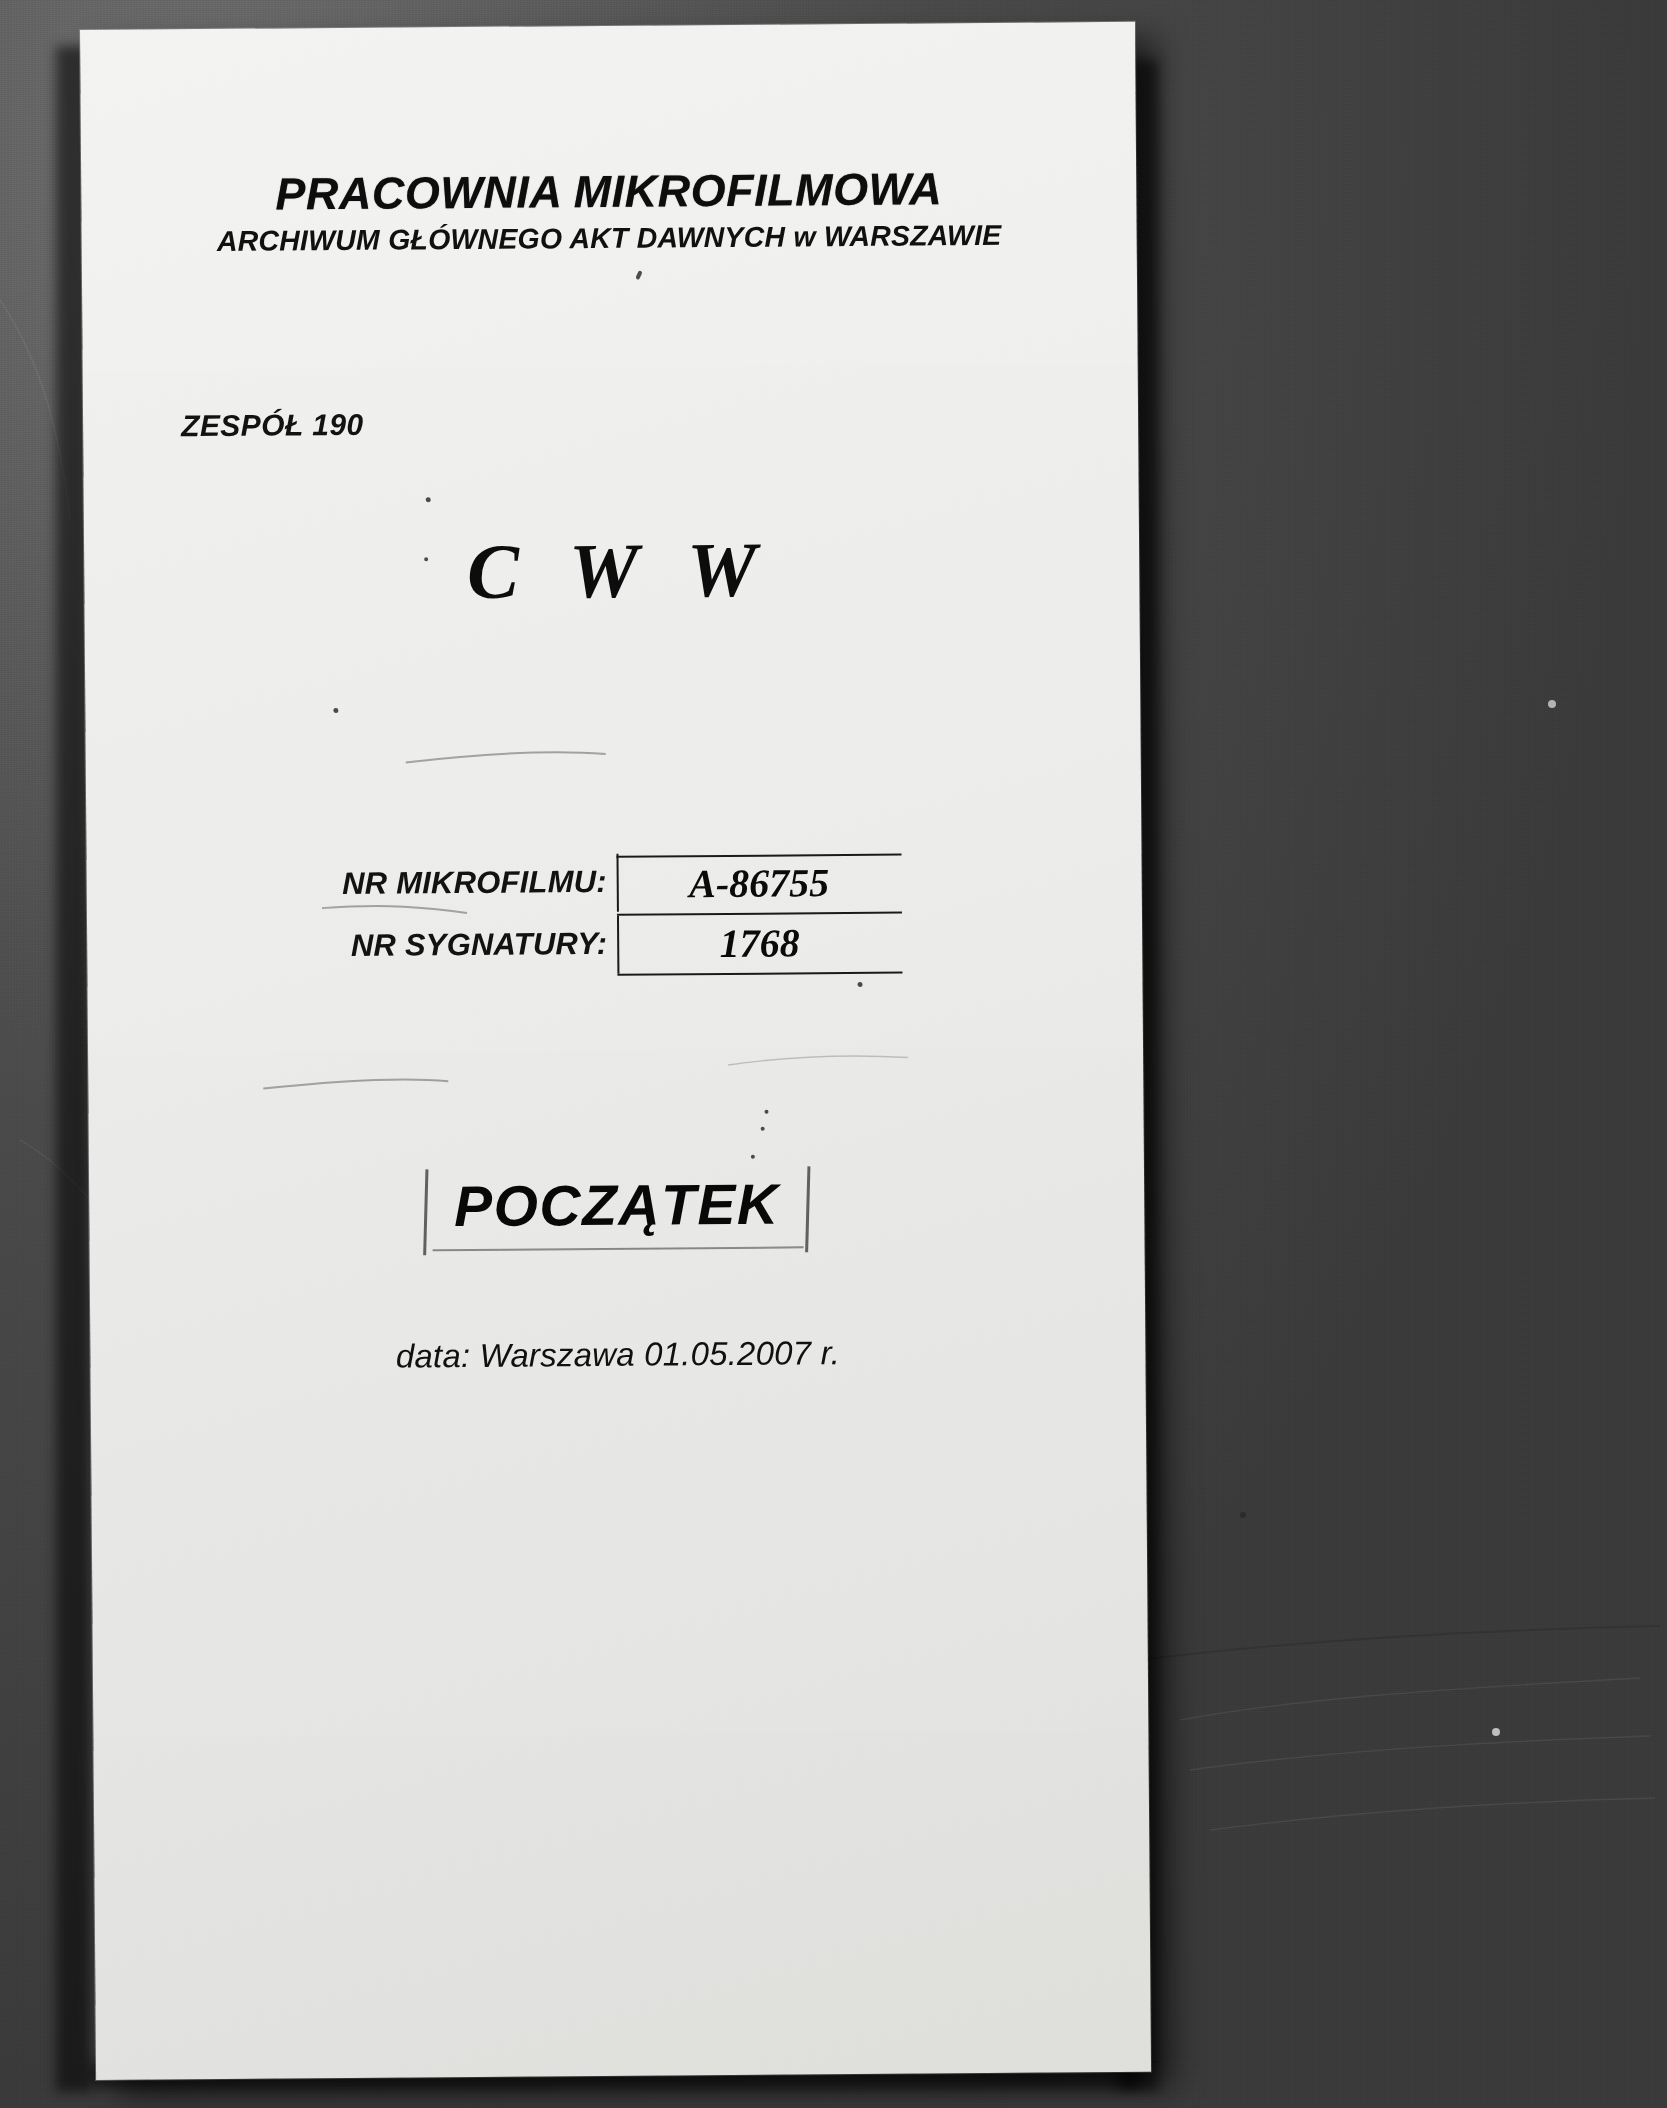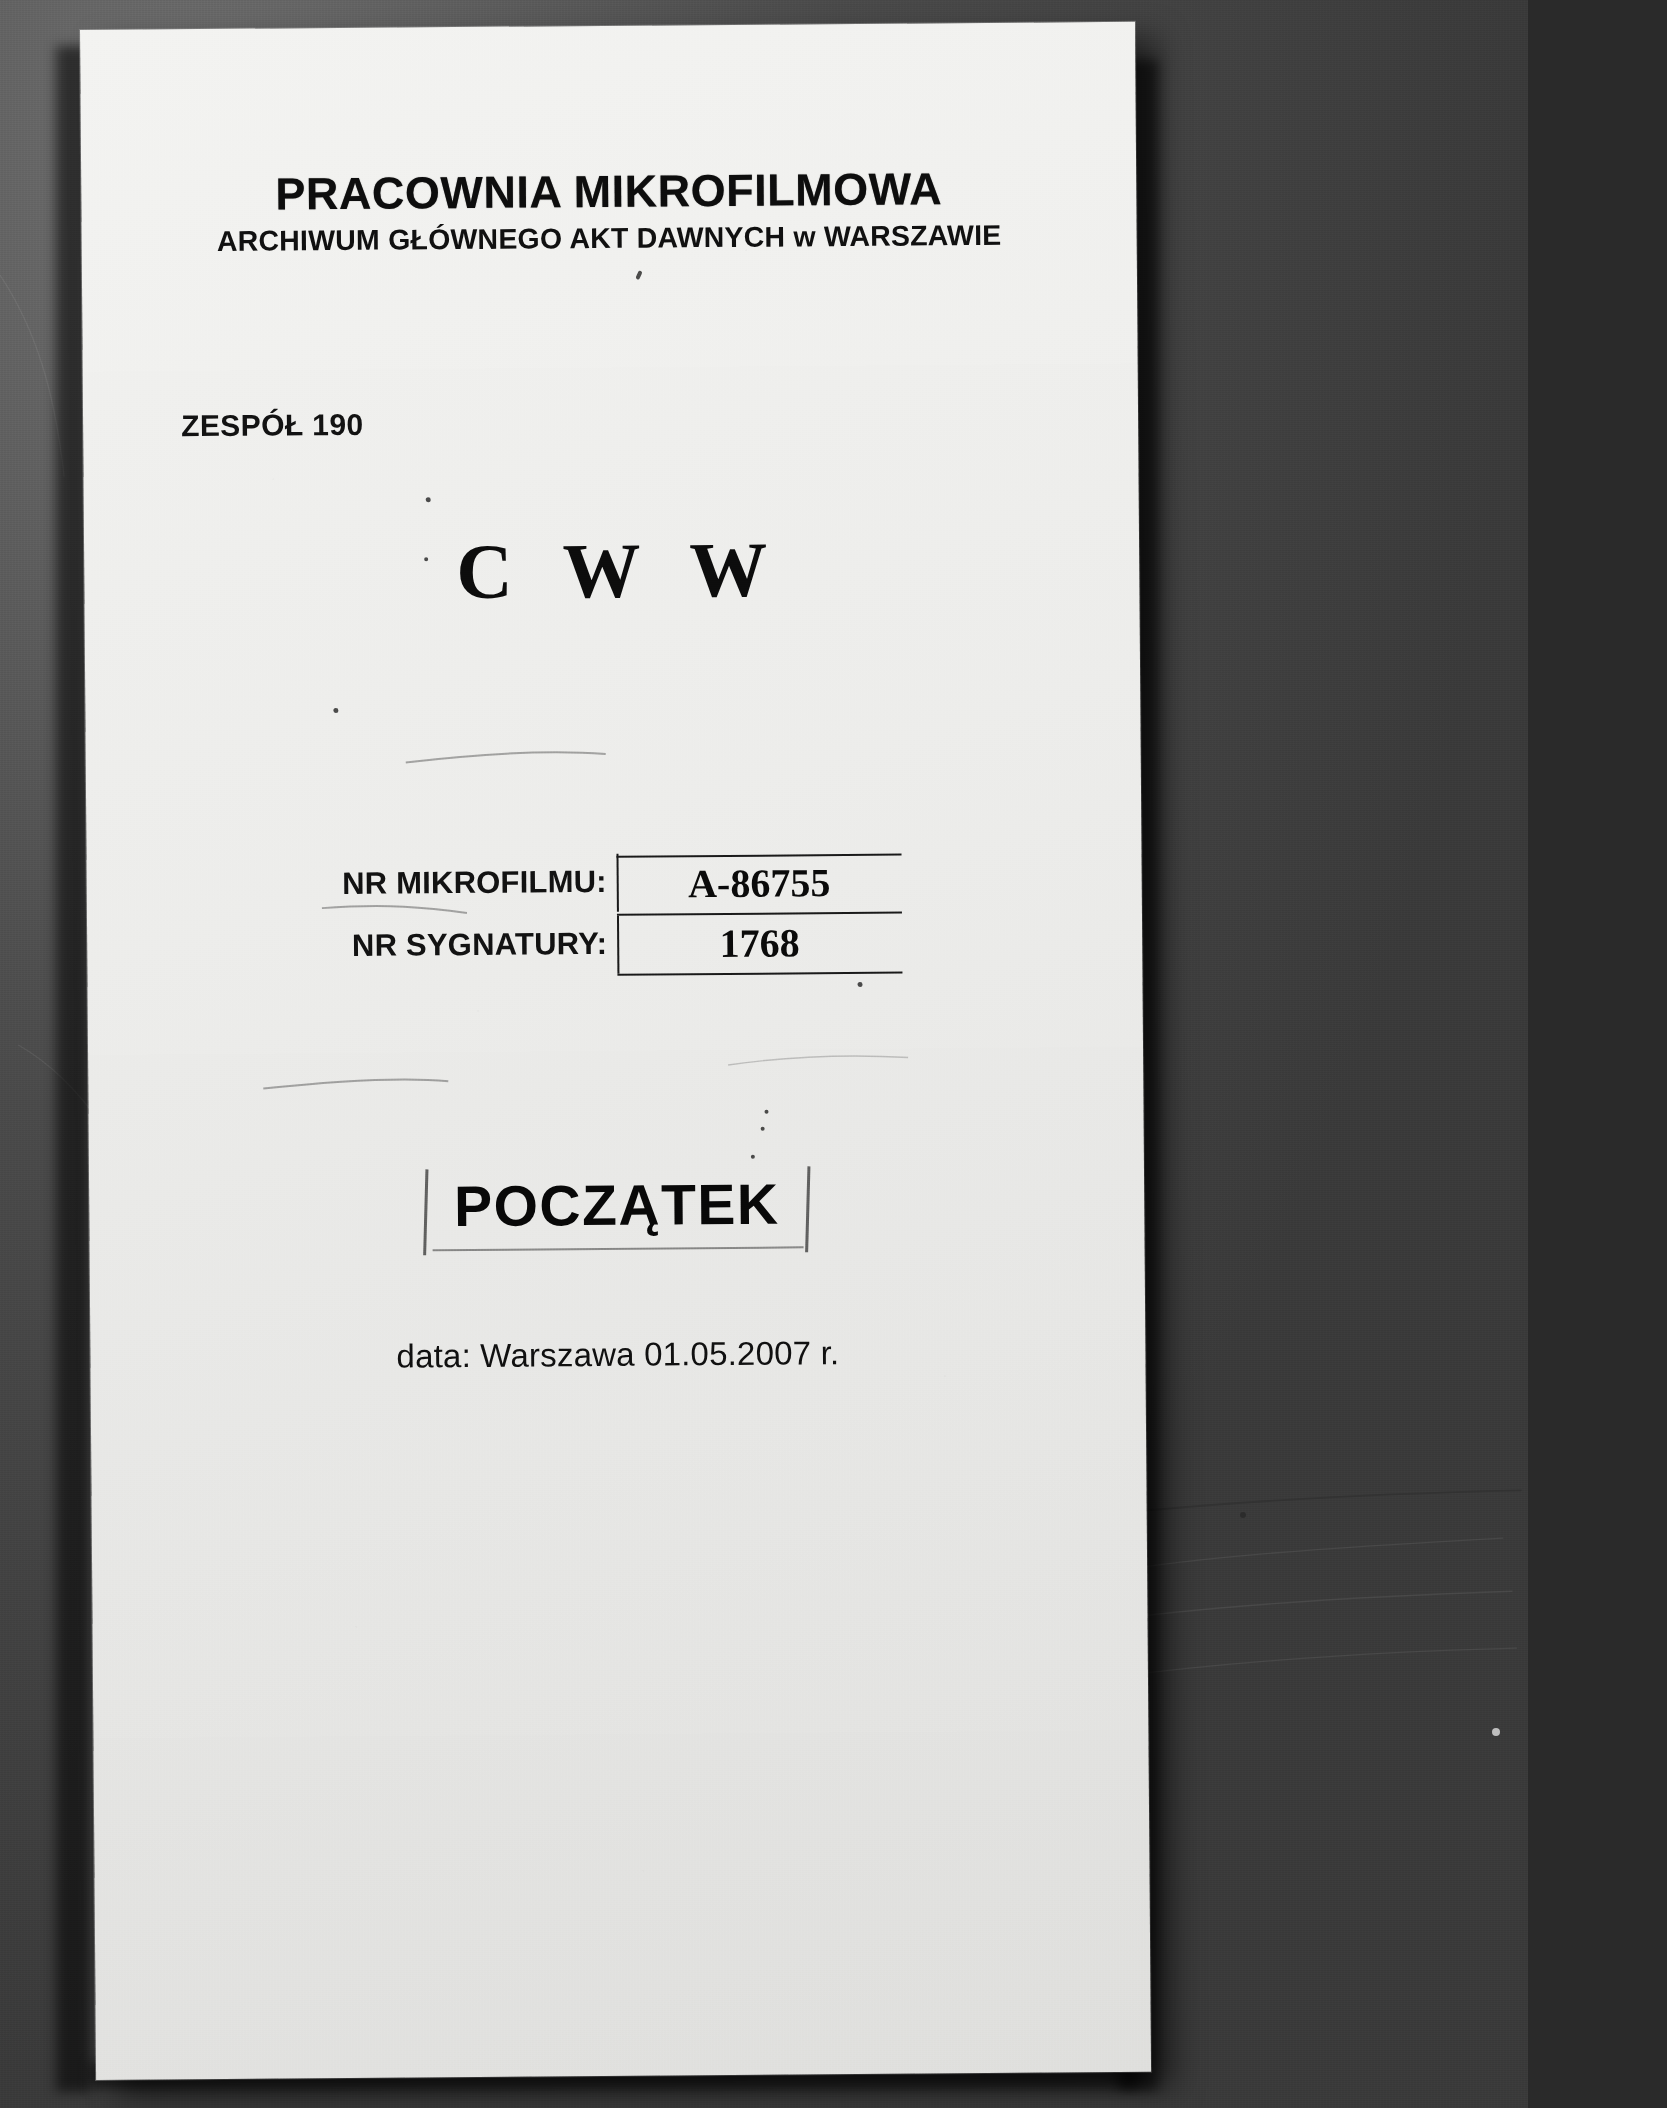--- a/index.html
+++ b/index.html
@@ -10,26 +10,27 @@
   body {
     width: 1667px;
     height: 2108px;
     overflow: hidden;
     font-family: "Liberation Sans", sans-serif;
   }
 
   
   #scan-root {
     position: relative;
-    width: 1528px;
+    width: 1667px;
     height: 2108px;
     background:
       radial-gradient(ellipse at 12% 8%, #6e6e6e 0%, #4a4a4a 35%, #3a3a3a 70%),
       linear-gradient(110deg, #555 0%, #3e3e3e 30%, #4c4c4c 55%, #383838 80%, #4a4a4a 100%);
     overflow: hidden;
+    font-style: italic;
   }
   #scan-noise {
     position: absolute;
     inset: 0;
     pointer-events: none;
     opacity: .5;
     background-image:
       repeating-linear-gradient(0deg, rgba(255,255,255,.045) 0 1px, rgba(0,0,0,.04) 1px 2px),
       repeating-linear-gradient(90deg, rgba(255,255,255,.03) 0 1px, rgba(0,0,0,.03) 1px 3px);
     mix-blend-mode: overlay;

